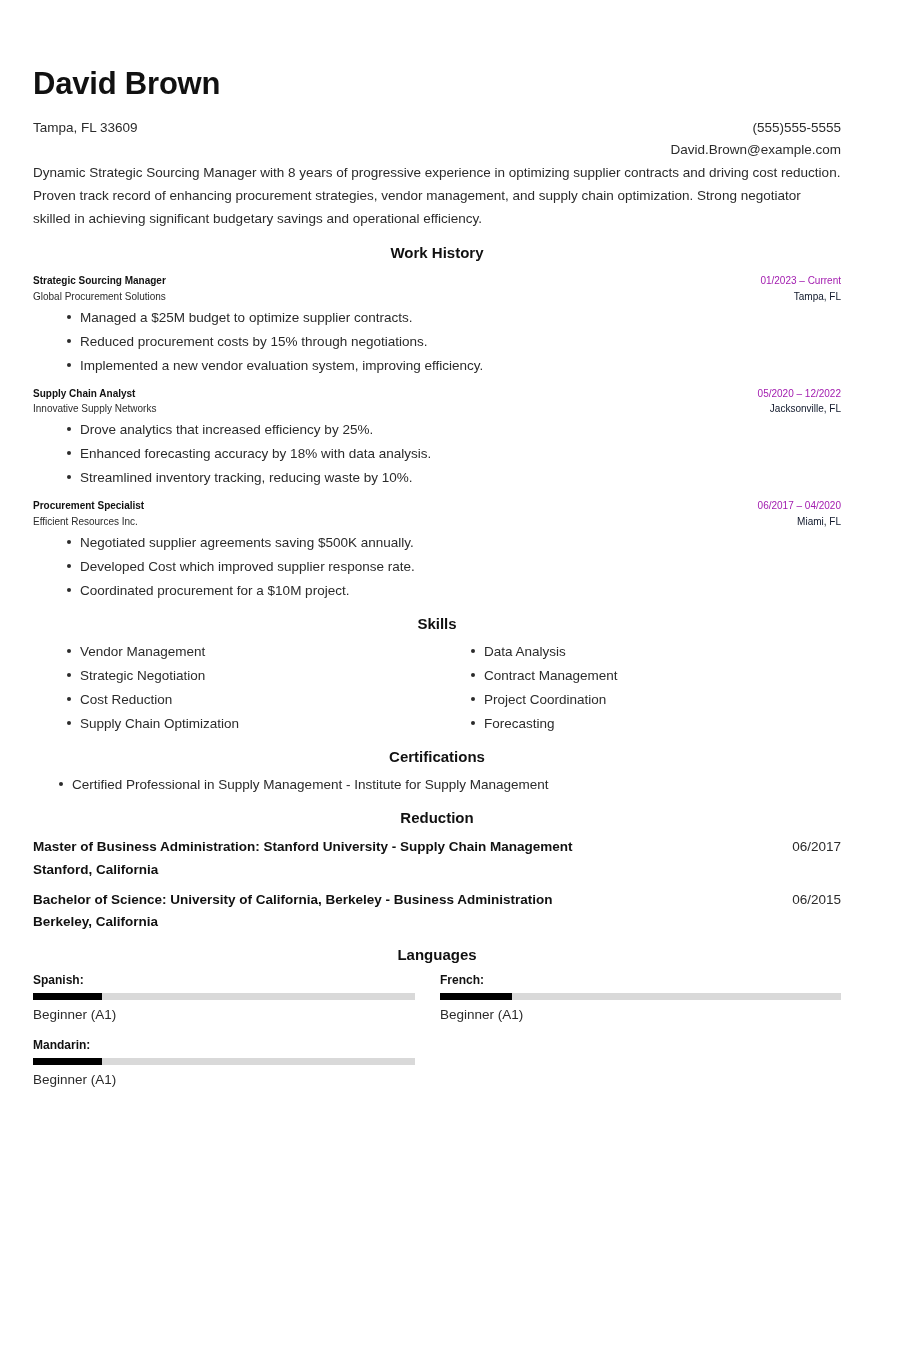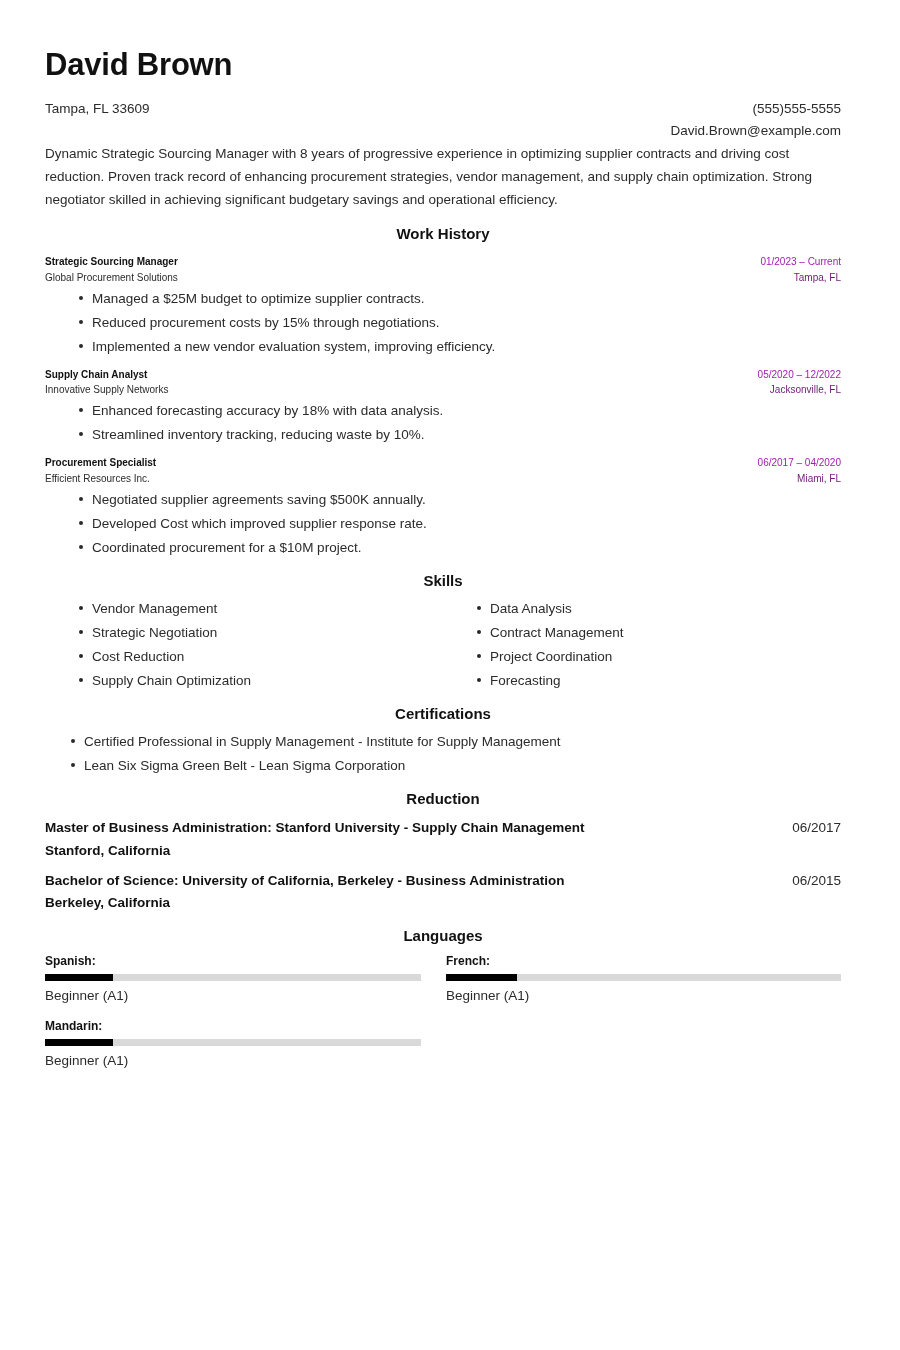--- a/index.html
+++ b/index.html
@@ -13,21 +13,22 @@
     height: 1350px;
     font-family: "Liberation Sans", sans-serif;
     color: #1a1a1a;
     -webkit-font-smoothing: antialiased;
   }
   .page {
     position: relative;
     width: 900px;
     height: 1112px;
     background: #ffffff;
-    padding: 48px 59px 0 45px;
+    padding: 48px 59px 0 33px;
+    margin-top: 19px;
   }
 
   
   .name {
     font-size: 31px;
     font-weight: bold;
     letter-spacing: -0.2px;
     line-height: 1.1;
     margin: 0 0 16px 0;
     color: #111111;
@@ -77,21 +78,21 @@
     font-weight: bold;
     color: #111111;
   }
   .job-dates {
     color: #a21caf;
     white-space: nowrap;
     padding-left: 16px;
   }
   .job-company { color: #2b2b2b; }
   .job-location {
-    color: #701a75;
+    color: #0f172a;
     white-space: nowrap;
     padding-left: 16px;
   }
   ul.bullets {
     margin: 1px 0 0 0;
     padding: 0 0 0 47px;
     list-style: none;
   }
   ul.bullets li {
     position: relative;
@@ -254,20 +255,21 @@
     <div class="job">
       <div class="job-line">
         <span class="job-title">Supply Chain Analyst</span>
         <span class="job-dates">05/2020 – 12/2022</span>
       </div>
       <div class="job-line">
         <span class="job-company">Innovative Supply Networks</span>
         <span class="job-location">Jacksonville, FL</span>
       </div>
       <ul class="bullets">
+        <li>Drove analytics that increased efficiency by 25%.</li>
         <li>Enhanced forecasting accuracy by 18% with data analysis.</li>
         <li>Streamlined inventory tracking, reducing waste by 10%.</li>
       </ul>
     </div>
 
     <div class="job">
       <div class="job-line">
         <span class="job-title">Procurement Specialist</span>
         <span class="job-dates">06/2017 – 04/2020</span>
       </div>
@@ -302,21 +304,20 @@
           <li>Forecasting</li>
         </ul>
       </div>
     </div>
   </div>
 
   <div>
     <div class="section-heading tight">Certifications</div>
     <ul class="cert-list">
       <li>Certified Professional in Supply Management - Institute for Supply Management</li>
-      <li>Lean Six Sigma Green Belt - Lean Sigma Corporation</li>
     </ul>
   </div>
 
   <div>
     <div class="section-heading tight">Reduction</div>
 
     <div class="edu">
       <div class="edu-line">
         <span>Master of Business Administration: Stanford University - Supply Chain Management</span>
         <span class="edu-date">06/2017</span>

